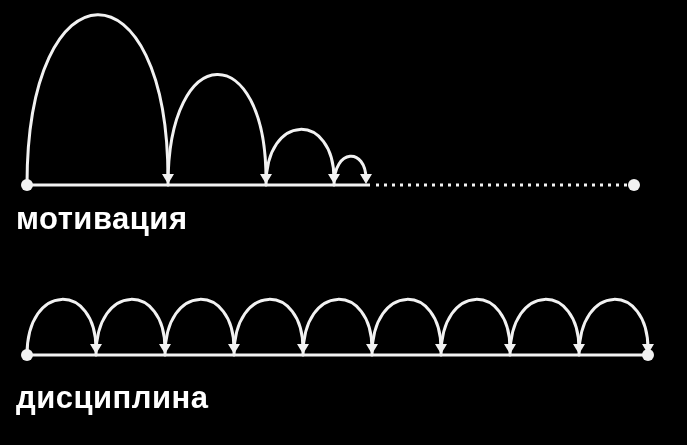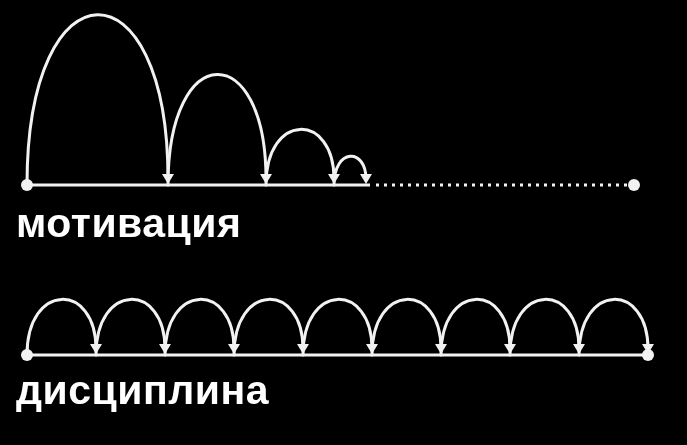--- a/index.html
+++ b/index.html
@@ -1,20 +1,20 @@
 <!DOCTYPE html>
 <html><head>
 <meta charset="utf-8">
 <style>
   html,body{margin:0;padding:0;background:#000;}
   body{width:687px;height:445px;position:relative;overflow:hidden;font-family:"Liberation Sans",sans-serif;}
   svg{position:absolute;left:0;top:0;}
-  .label{position:absolute;color:#fff;font-weight:bold;font-size:41px;letter-spacing:0.5px;line-height:1;}
+  .label{position:absolute;color:#fff;font-weight:bold;font-size:31px;letter-spacing:0.5px;line-height:1;}
   #lbl-top{left:16px;top:203px;}
-  #lbl-bot{left:16px;top:370px;}
+  #lbl-bot{left:16px;top:382px;}
 </style>
 </head>
 <body>
 
 <svg id="diagram" width="687" height="445" viewBox="0 0 687 445">
     <line x1="27" y1="185" x2="370" y2="185" stroke="#f2f2f2" stroke-width="3"></line>
     <line x1="376" y1="185" x2="634" y2="185" stroke="#f2f2f2" stroke-width="3" stroke-dasharray="3,5"></line>
     <path d="M27,185 C27,-41.10000000000002 168,-41.10000000000002 168,179" fill="none" stroke="#f2f2f2" stroke-width="3" stroke-linecap="round"></path>
     <path d="M162,174 L174,174 L168,184 Z" fill="#f2f2f2"></path>
     <path d="M168,185 C168,38.69999999999999 266,38.69999999999999 266,179" fill="none" stroke="#f2f2f2" stroke-width="3" stroke-linecap="round"></path>

